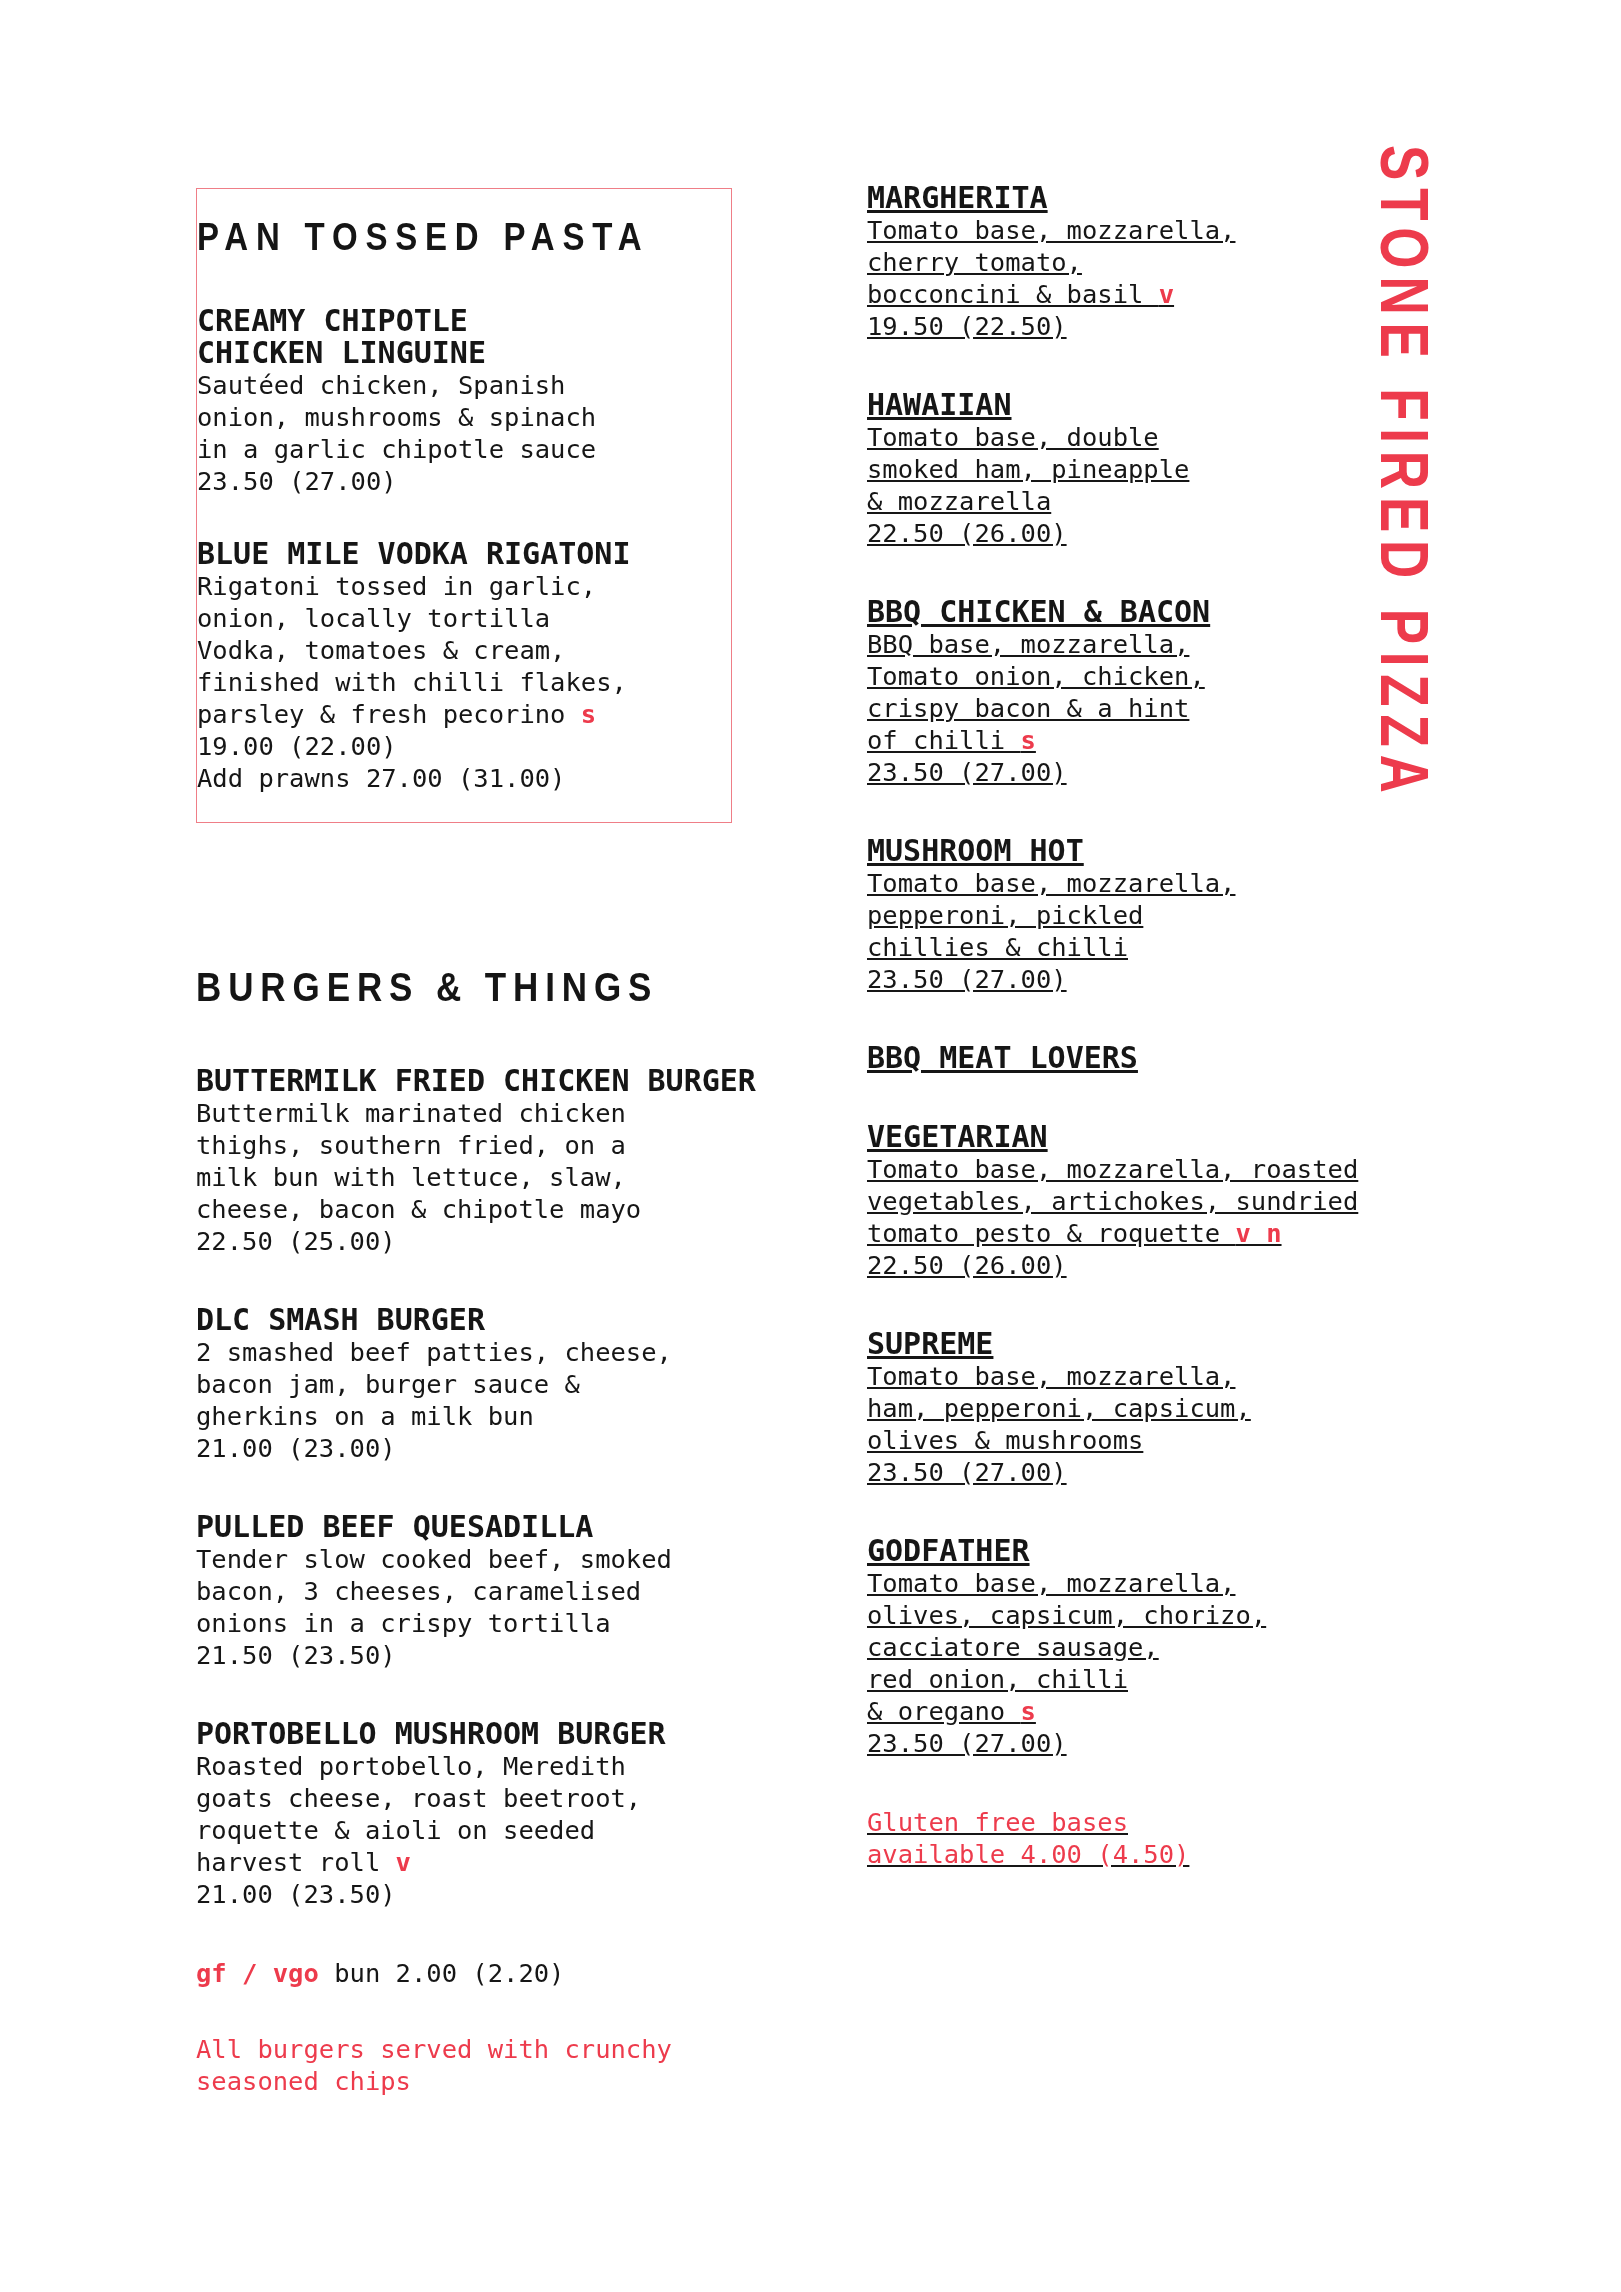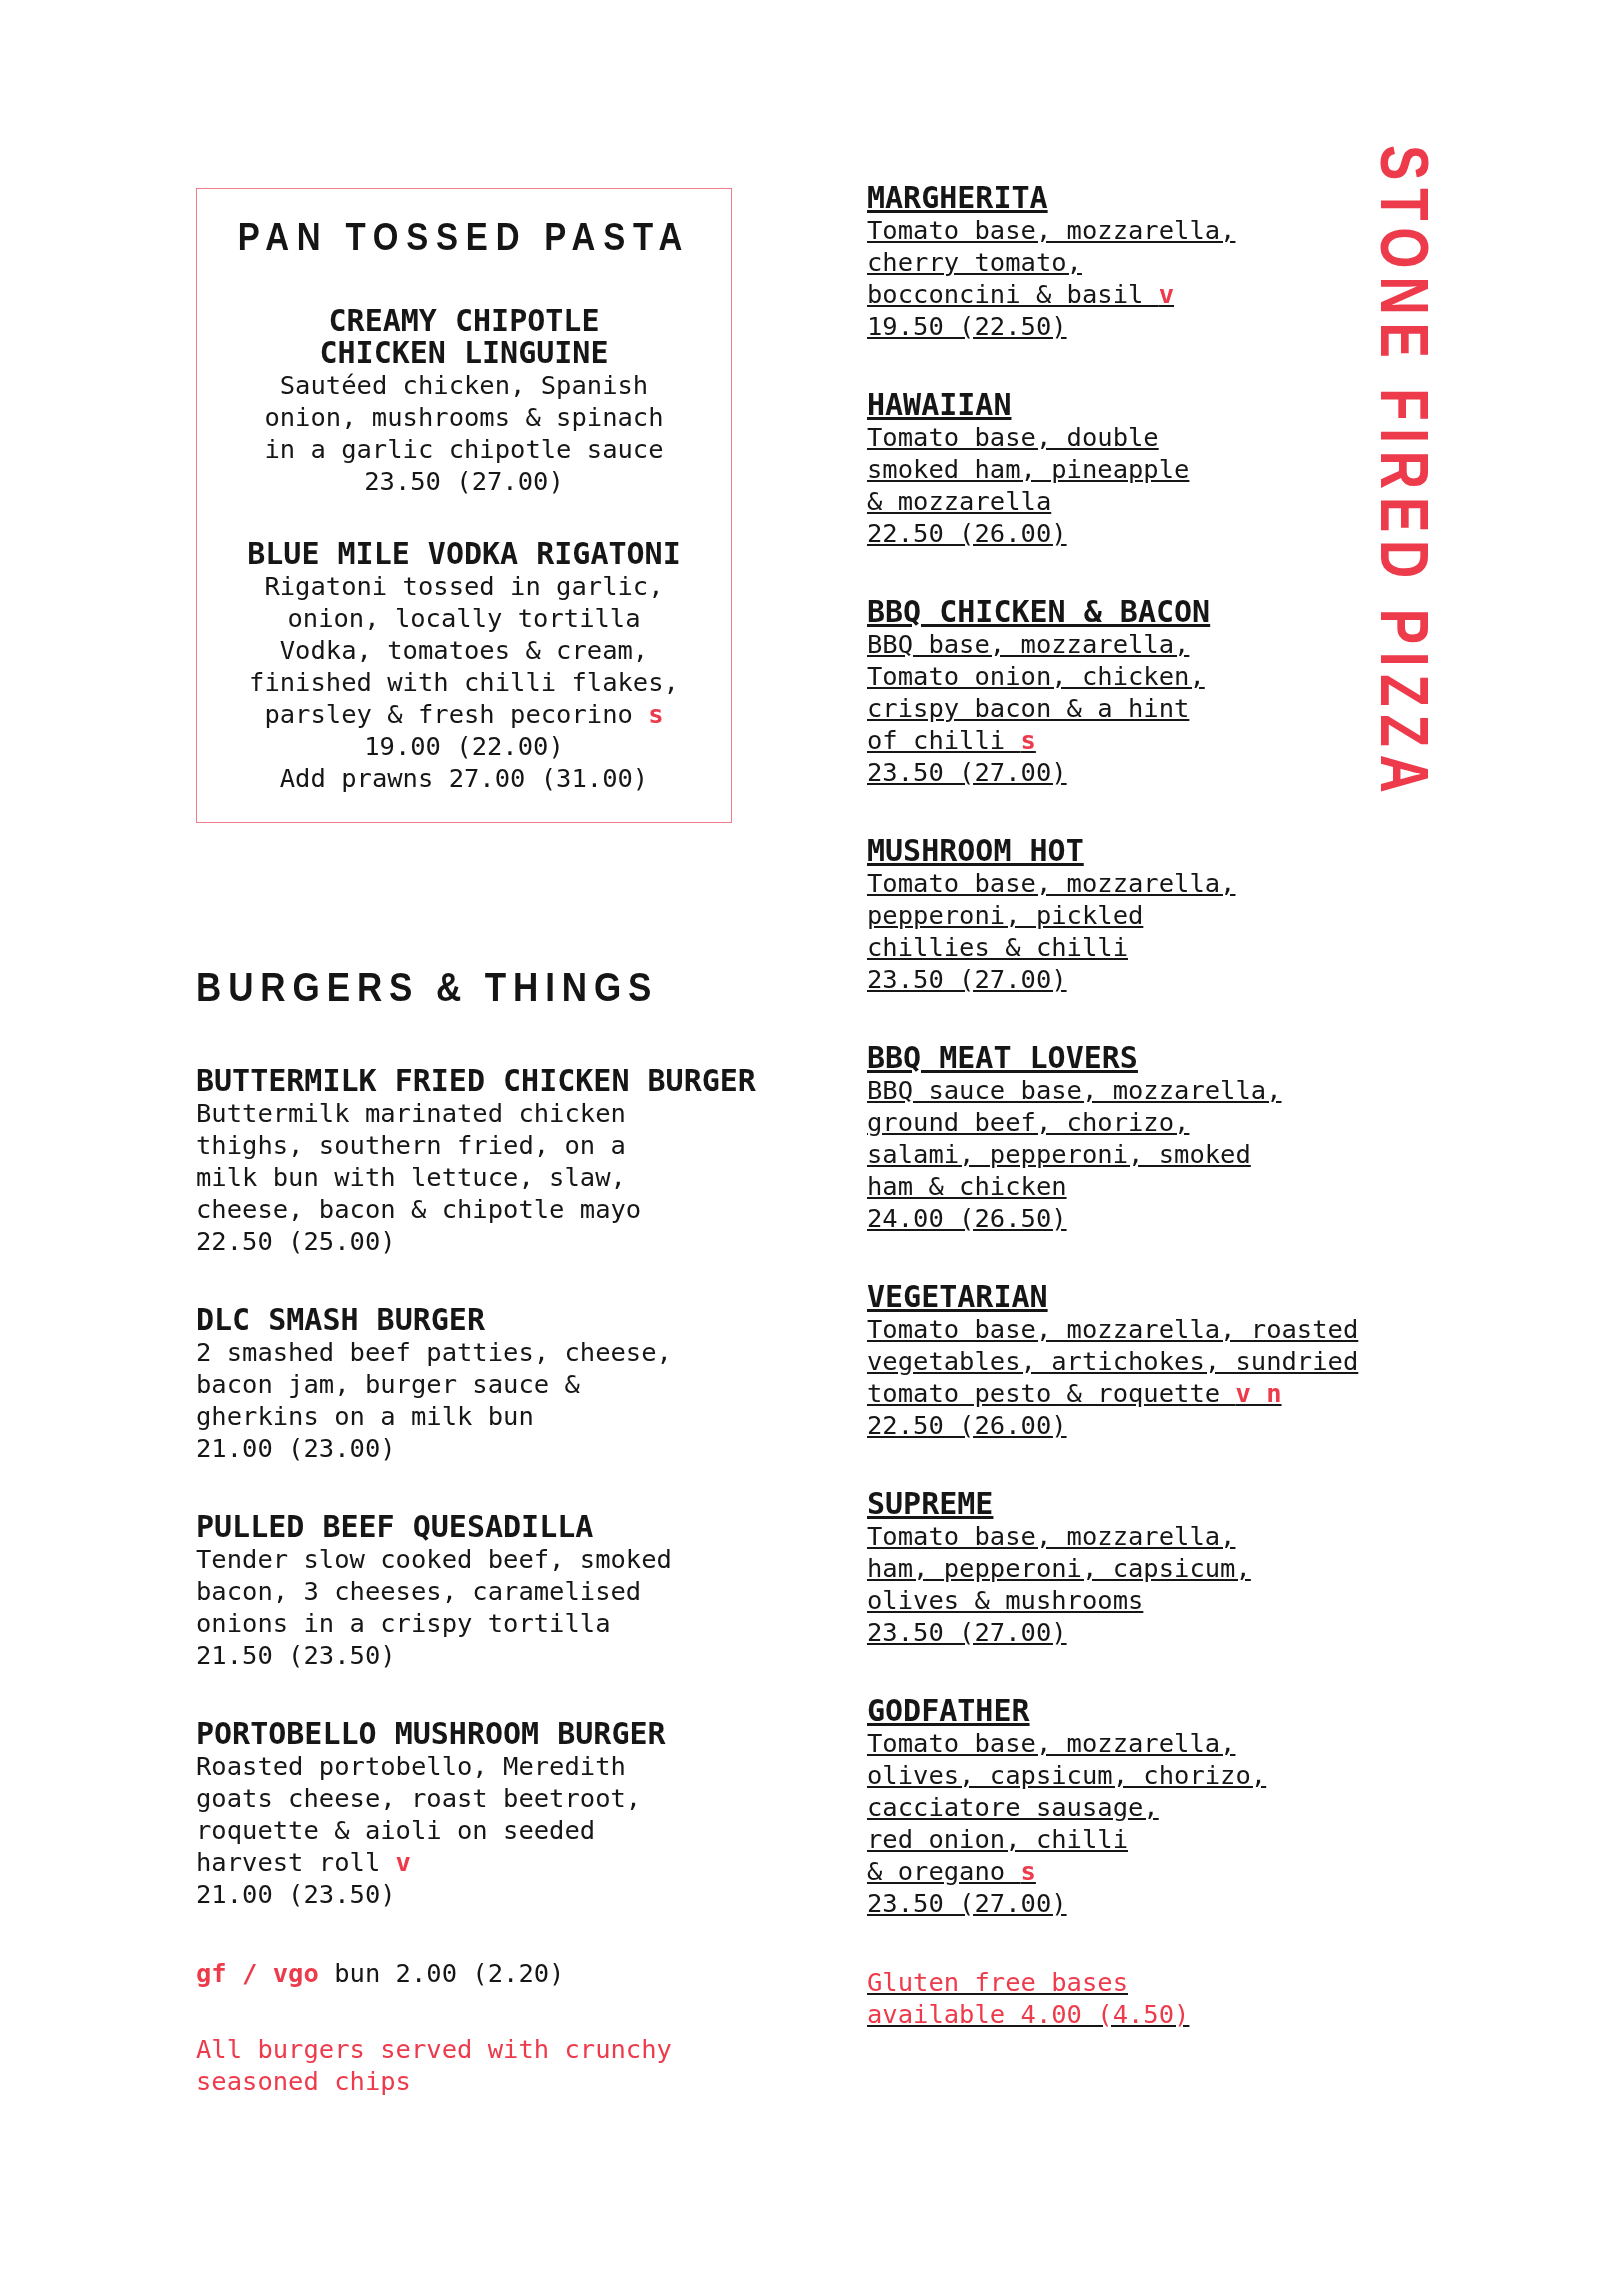--- a/index.html
+++ b/index.html
@@ -9,21 +9,21 @@
   }
   .line{font-size:25.5px;line-height:32px;white-space:pre;}
   .red{color:#ED3B4C;}
   .bold{font-weight:700;}
   .item-name .line{font-size:30px;font-weight:700;}
   .menu-item{margin-bottom:47px;}
 
   
   .pasta-box{
     position:absolute;left:196px;top:188px;width:536px;height:635px;
-    box-sizing:border-box;border:1.5px solid #EF7E87;text-align:center;
+    box-sizing:border-box;border:1.5px solid #EF7E87;text-align:left;
     padding-top:23.5px;
   }
   .display-title{
     font-family:"Liberation Sans","DejaVu Sans",sans-serif;font-weight:700;
     color:#151515;margin:0;
   }
   .box-title{
     font-size:33px;line-height:39px;letter-spacing:7.8px;
     transform:scaleY(1.18);transform-origin:center top;
     margin:0 0 53px 0;
@@ -200,27 +200,20 @@
           <div class="line">pepperoni, pickled</div>
           <div class="line">chillies &amp; chilli</div>
           <div class="line">23.50 (27.00)</div>
         </div>
     </div>
 
     <div class="menu-item">
       <div class="item-name">
           <div class="line">BBQ MEAT LOVERS</div>
         </div>
-      <div class="item-body">
-          <div class="line">BBQ sauce base, mozzarella,</div>
-          <div class="line">ground beef, chorizo,</div>
-          <div class="line">salami, pepperoni, smoked</div>
-          <div class="line">ham &amp; chicken</div>
-          <div class="line">24.00 (26.50)</div>
-        </div>
     </div>
 
     <div class="menu-item">
       <div class="item-name">
           <div class="line">VEGETARIAN</div>
         </div>
       <div class="item-body">
           <div class="line">Tomato base, mozzarella, roasted</div>
           <div class="line">vegetables, artichokes, sundried</div>
           <div class="line"><span>tomato pesto &amp; roquette </span><span class="red bold">v n</span></div>

